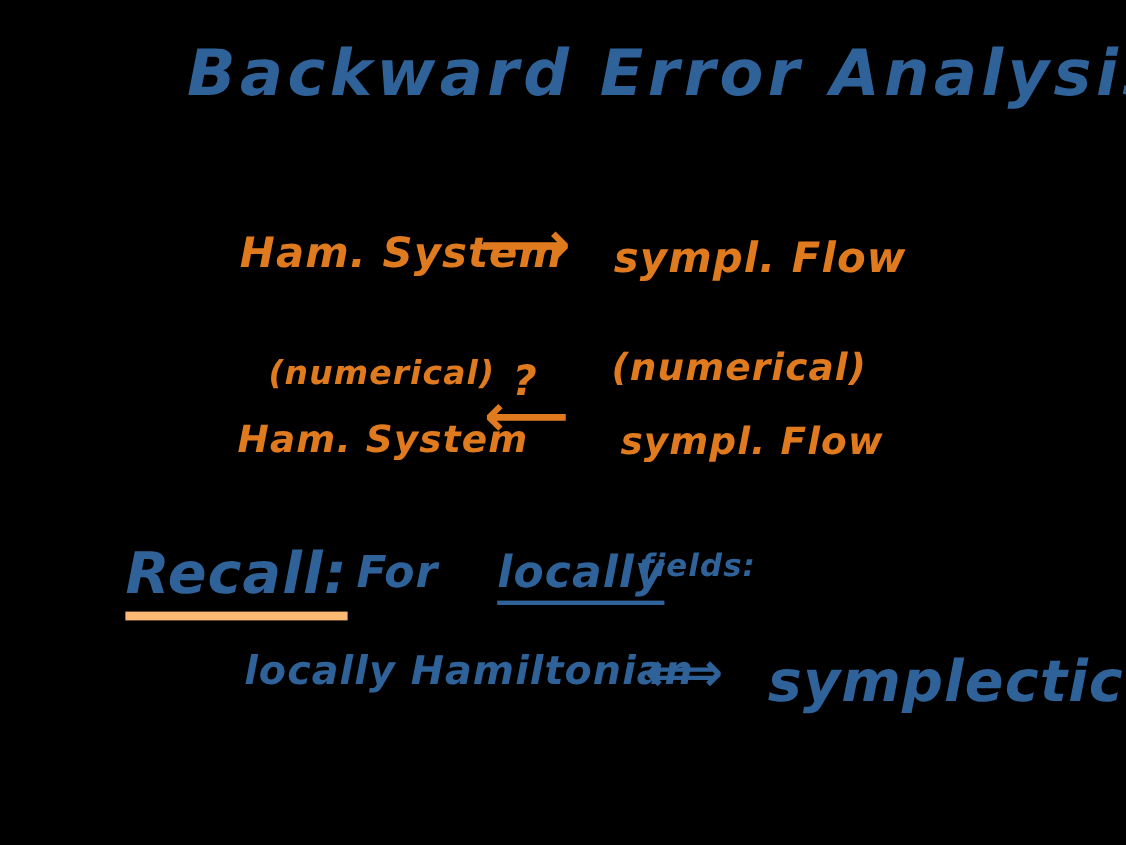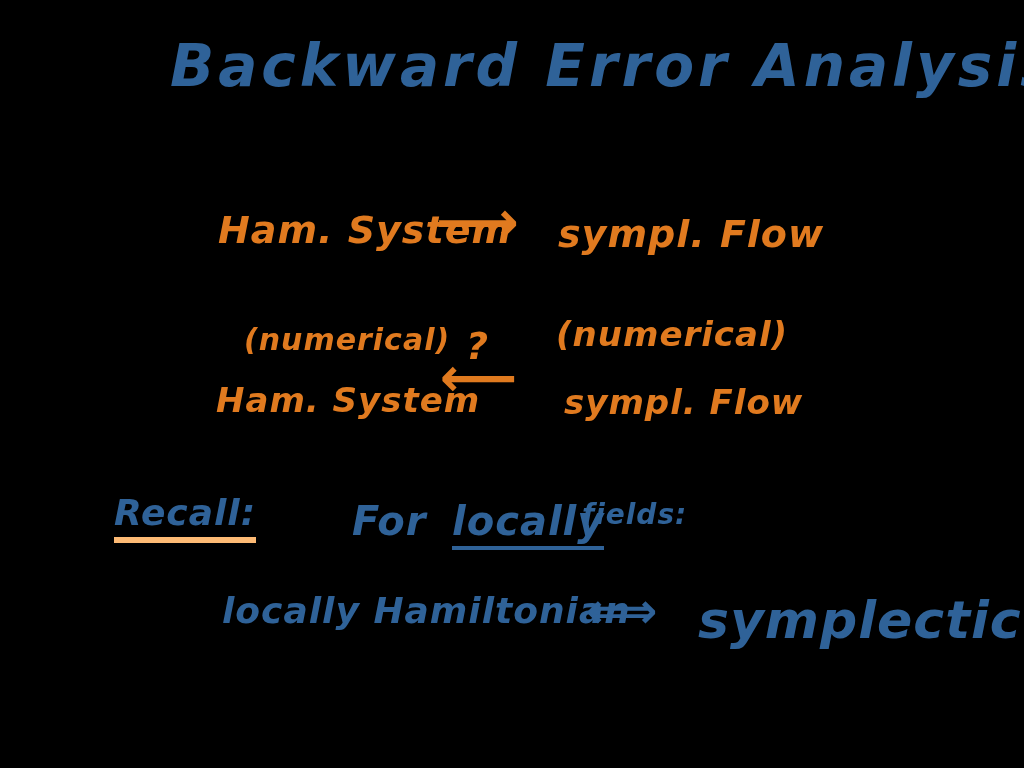--- a/index.html
+++ b/index.html
@@ -33,23 +33,23 @@
   .r1-right { left: 558px; top: 212px; font-size: 38px; }
 
   .r2-left-top     { left: 244px; top: 322px; font-size: 30px; }
   .r2-question     { left: 466px; top: 324px; font-size: 38px; }
   .r2-right-top    { left: 556px; top: 314px; font-size: 34px; }
   .r2-left-bottom  { left: 216px; top: 380px; font-size: 34px; }
   .r2-arrow        { left: 440px; top: 346px; font-size: 54px; }
   .r2-right-bottom { left: 564px; top: 382px; font-size: 34px; }
 
   
-  .recall   { left: 114px; top: 492px; font-size: 36px;
-              border-bottom: 6px solid #fdba74; padding-bottom: 4px; text-align: right; }
-  .for      { left: 324px; top: 498px; font-size: 40px; margin-left: 28px; }
+  .recall   { left: 114px; top: 492px; font-size: 52px;
+              border-bottom: 8px solid #fdba74; padding-bottom: 4px; text-align: right; }
+  .for      { left: 324px; top: 498px; font-size: 40px; }
   .vector   { left: 452px; top: 498px; font-size: 40px;
               border-bottom: 4px solid #2f6298; padding-bottom: 2px; }
   .fields   { left: 582px; top: 498px; font-size: 28px; }
 
   .stmt-left  { left: 222px; top: 590px; font-size: 36px; }
   .stmt-equiv { left: 586px; top: 582px; font-size: 50px; }
   .stmt-right { left: 698px; top: 590px; font-size: 52px; }
 </style>
 </head>
 <body>

